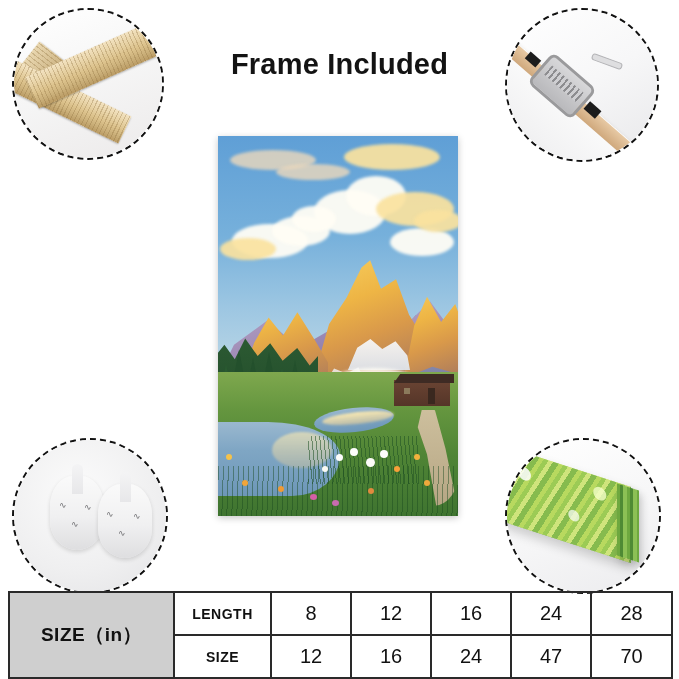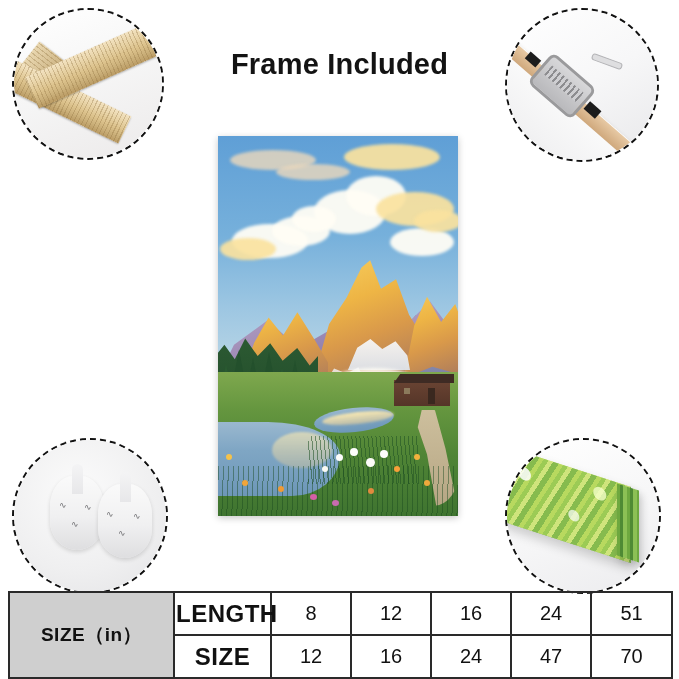--- a/index.html
+++ b/index.html
@@ -181,21 +181,21 @@
     color:#111;
     height:39px;
     font-family:"Liberation Sans", sans-serif;
   }
   #size-table td.size-head{
     background:#cfcfcf;
     font-size:19px;
     letter-spacing:0.5px;
     text-align:center;
   }
-  #size-table td.rowlabel{font-size:24px;letter-spacing:.5px;}
+  #size-table td.rowlabel{font-size:14px;letter-spacing:.5px;}
   #size-table td.val{font-weight:normal;font-size:20px;}
 </style>
 </head>
 <body>
 
 <div id="root">
 
   <div class="title">Frame Included</div>
 
   <div class="detail-circle" id="c-tl">
@@ -360,21 +360,21 @@
         <col style="width: 81px;">
       </colgroup>
     <tbody>
         <tr>
       <td class="size-head" rowspan="2">SIZE（in）</td>
       <td class="rowlabel">LENGTH</td>
       <td class="val">8</td>
       <td class="val">12</td>
       <td class="val">16</td>
       <td class="val">24</td>
-      <td class="val">51</td>
+      <td class="val">28</td>
     </tr>
     <tr>
       <td class="rowlabel">SIZE</td>
       <td class="val">12</td>
       <td class="val">16</td>
       <td class="val">24</td>
       <td class="val">47</td>
       <td class="val">70</td>
     </tr>
   </tbody>

